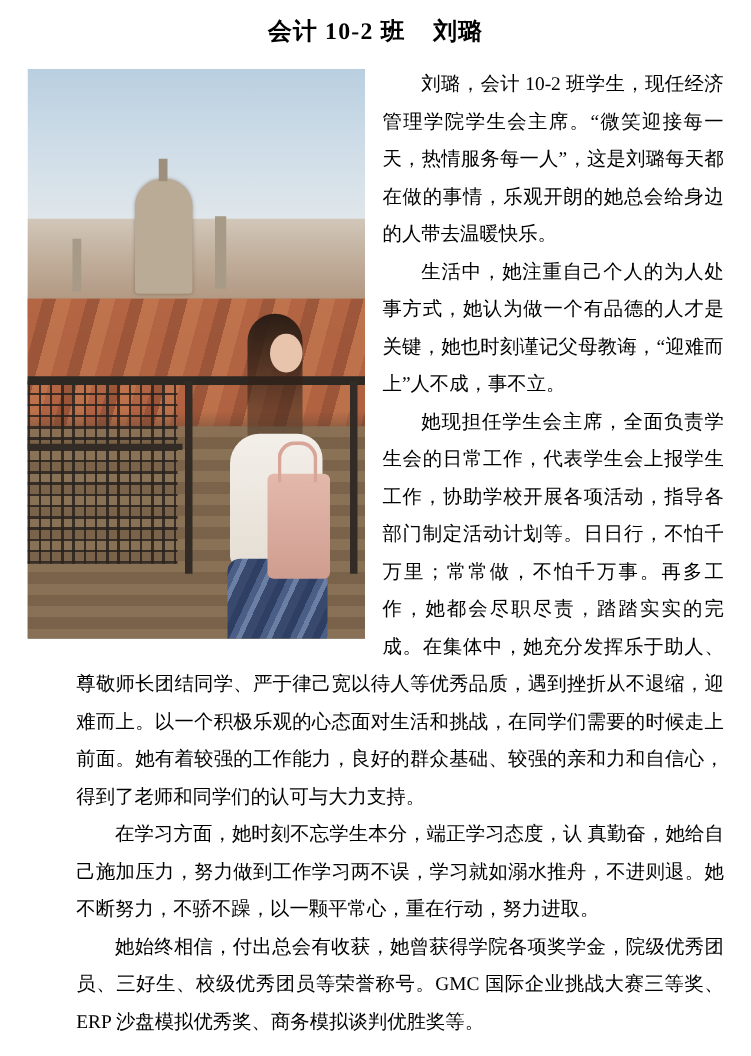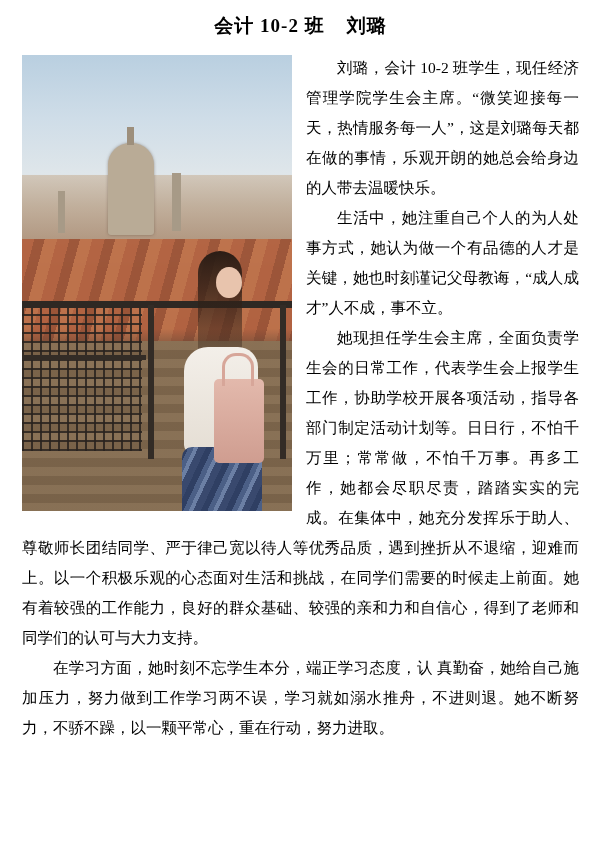--- a/index.html
+++ b/index.html
@@ -237,20 +237,21 @@
   }
   .col-text {
     font-size: 15.5px;
     line-height: 30px;
     text-align: justify;
     text-justify: inter-ideograph;
   }
   .col-text p {
     margin: 0 0 0 0;
     text-indent: 2em;
+    padding-left: 39px;
   }
   .clearfix:after {
     content: "";
     display: block;
     clear: both;
   }
 </style>
 </head>
 <body>
 
@@ -278,18 +279,19 @@
         <div class="face"></div>
         <div class="blouse"></div>
         <div class="skirt"></div>
         <div class="bag"></div>
       </div>
     </div>
   </div>
 
   <div class="col-text clearfix">
     <p>刘璐，会计 10-2 班学生，现任经济管理学院学生会主席。“微笑迎接每一天，热情服务每一人”，这是刘璐每天都在做的事情，乐观开朗的她总会给身边的人带去温暖快乐。</p>
-    <p>生活中，她注重自己个人的为人处事方式，她认为做一个有品德的人才是关键，她也时刻谨记父母教诲，“成人成才”人不成，事不立。</p>
+    <p>生活中，她注重自己个人的为人处事方式，她认为做一个有品德的人才是关键，她也时刻谨记父母教诲，“迎难而上”人不成，事不立。</p>
     <p>她现担任学生会主席，全面负责学生会的日常工作，代表学生会上报学生工作，协助学校开展各项活动，指导各部门制定活动计划等。日日行，不怕千万里；常常做，不怕千万事。再多工作，她都会尽职尽责，踏踏实实的完成。在集体中，她充分发挥乐于助人、尊敬师长团结同学、严于律己宽以待人等优秀品质，遇到挫折从不退缩，迎难而上。以一个积极乐观的心态面对生活和挑战，在同学们需要的时候走上前面。她有着较强的工作能力，良好的群众基础、较强的亲和力和自信心，得到了老师和同学们的认可与大力支持。</p>
     <p>在学习方面，她时刻不忘学生本分，端正学习态度，认 真勤奋，她给自己施加压力，努力做到工作学习两不误，学习就如溺水推舟，不进则退。她不断努力，不骄不躁，以一颗平常心，重在行动，努力进取。</p>
+    <p>她始终相信，付出总会有收获，她曾获得学院各项奖学金，院级优秀团员、三好生、校级优秀团员等荣誉称号。GMC 国际企业挑战大赛三等奖、ERP 沙盘模拟优秀奖、商务模拟谈判优胜奖等。</p>
   </div>
 
 </div>
 
 </body></html>

